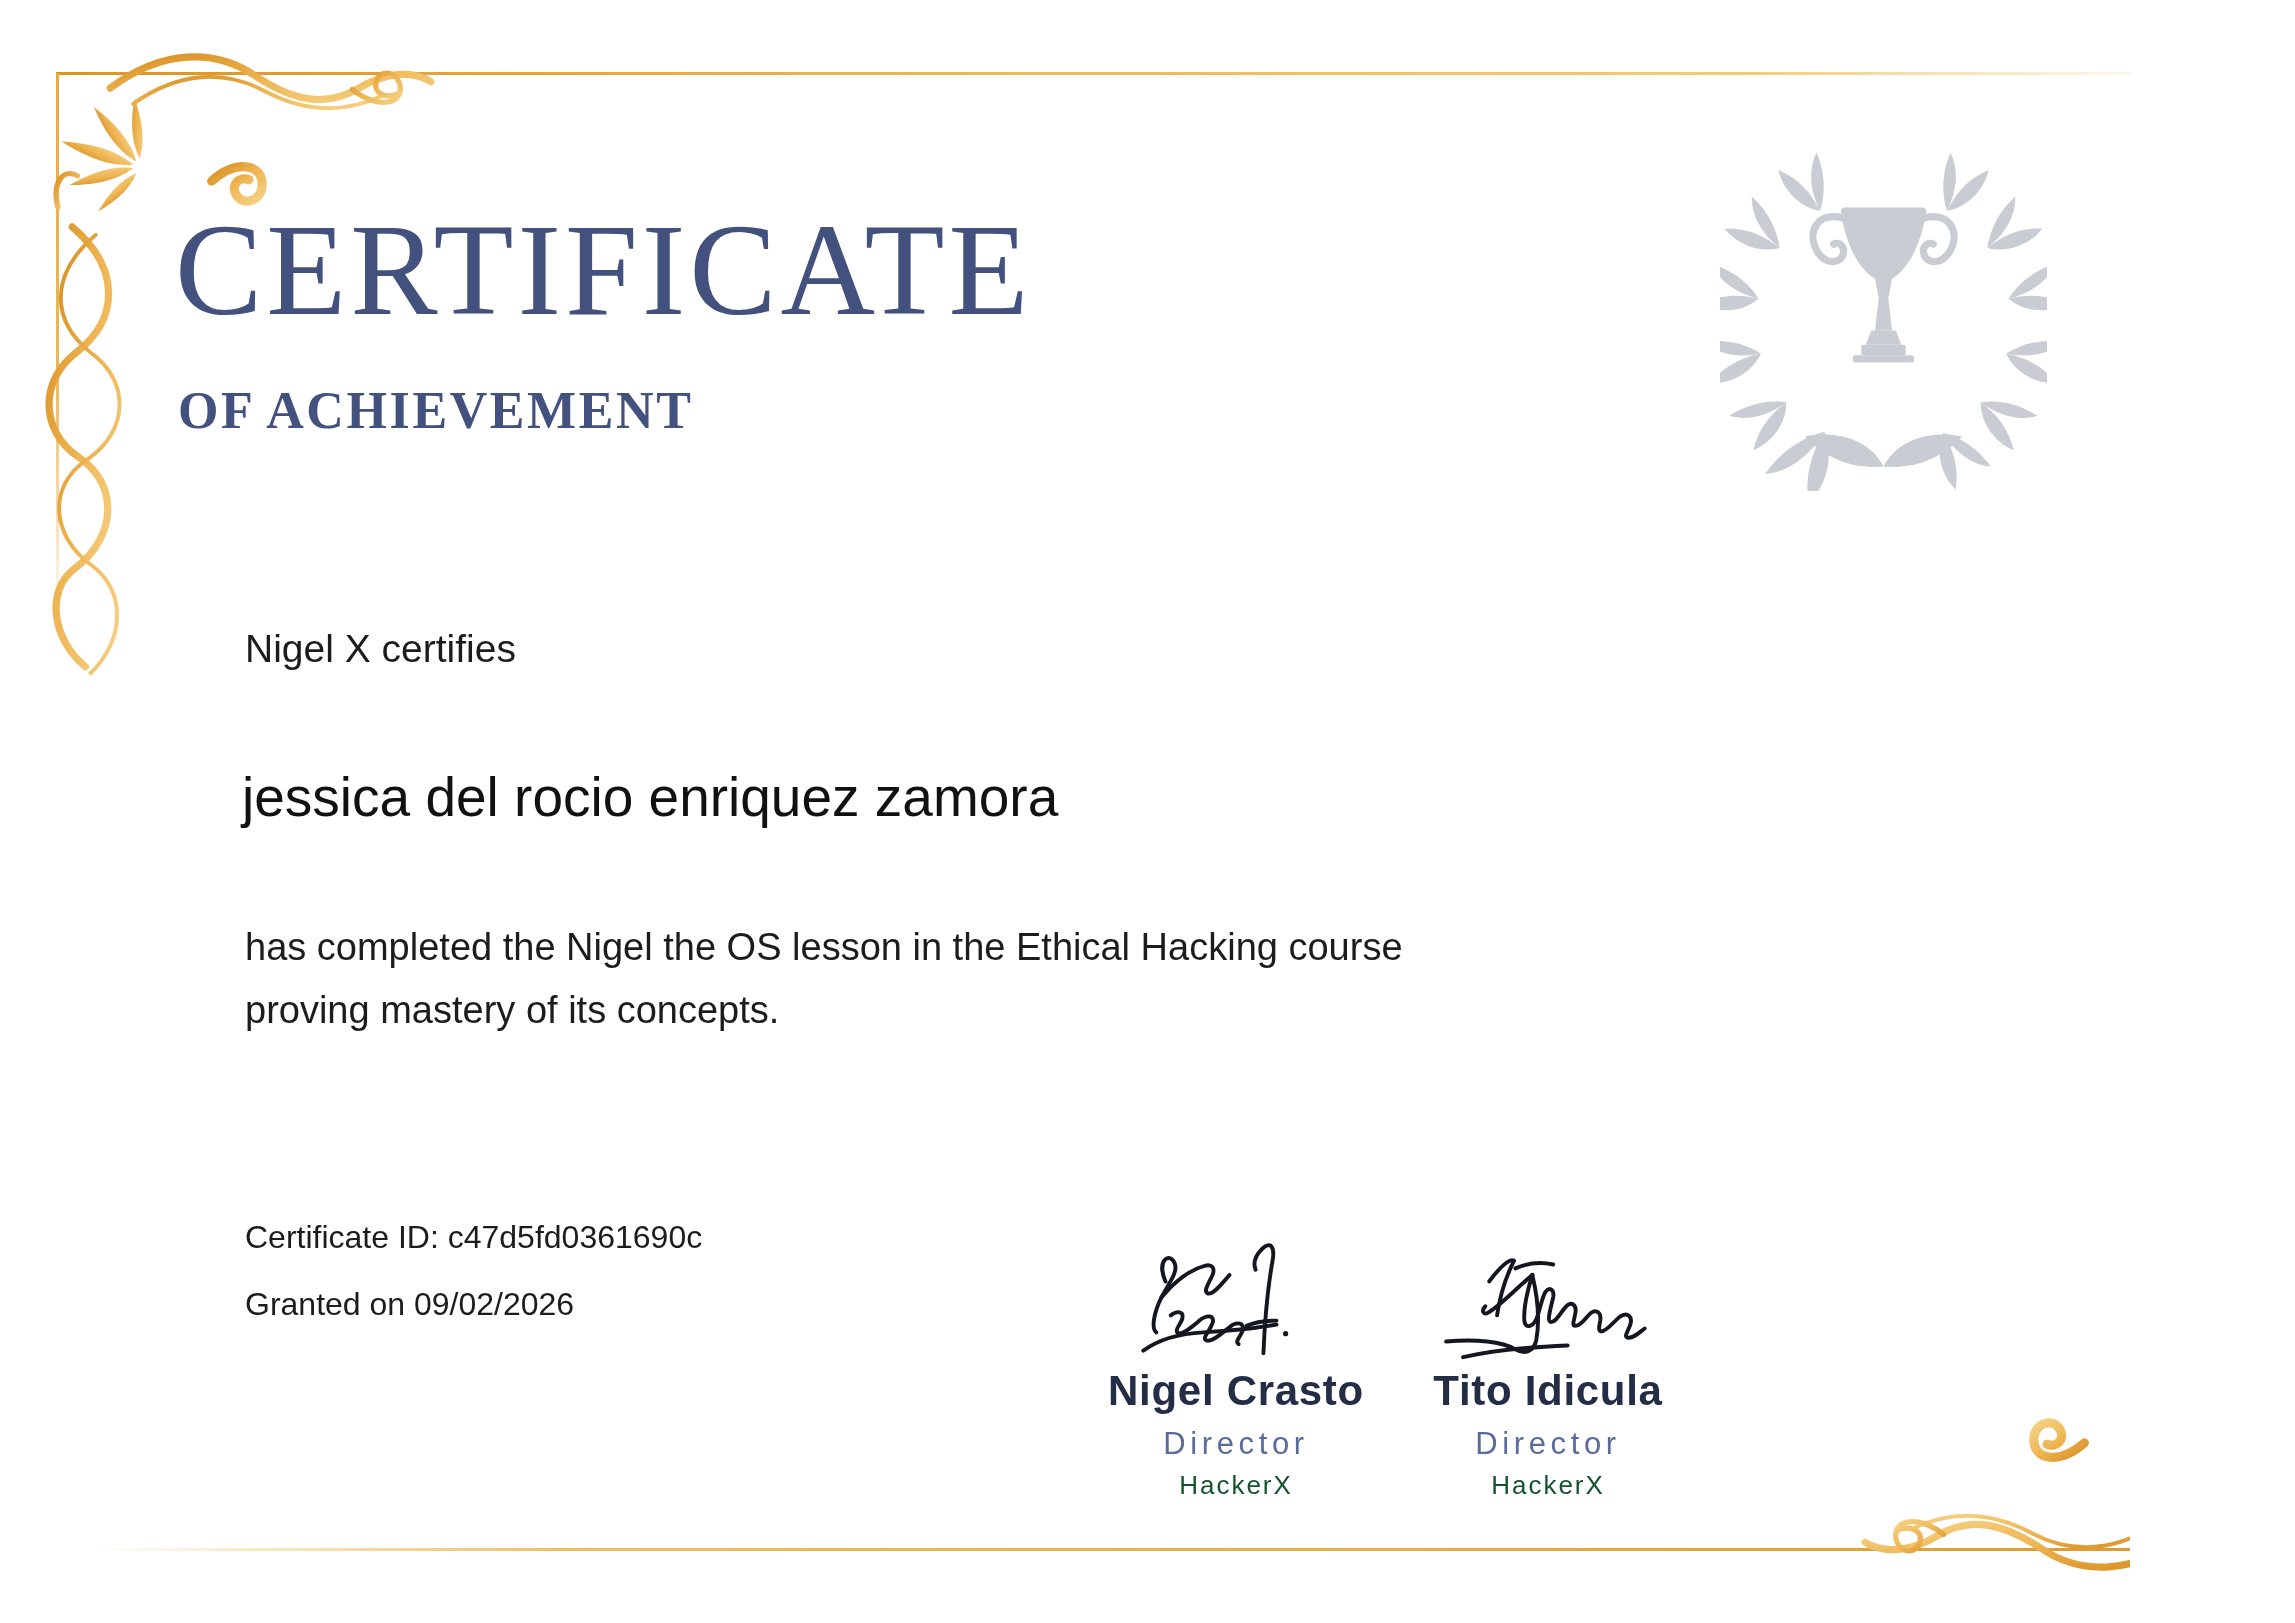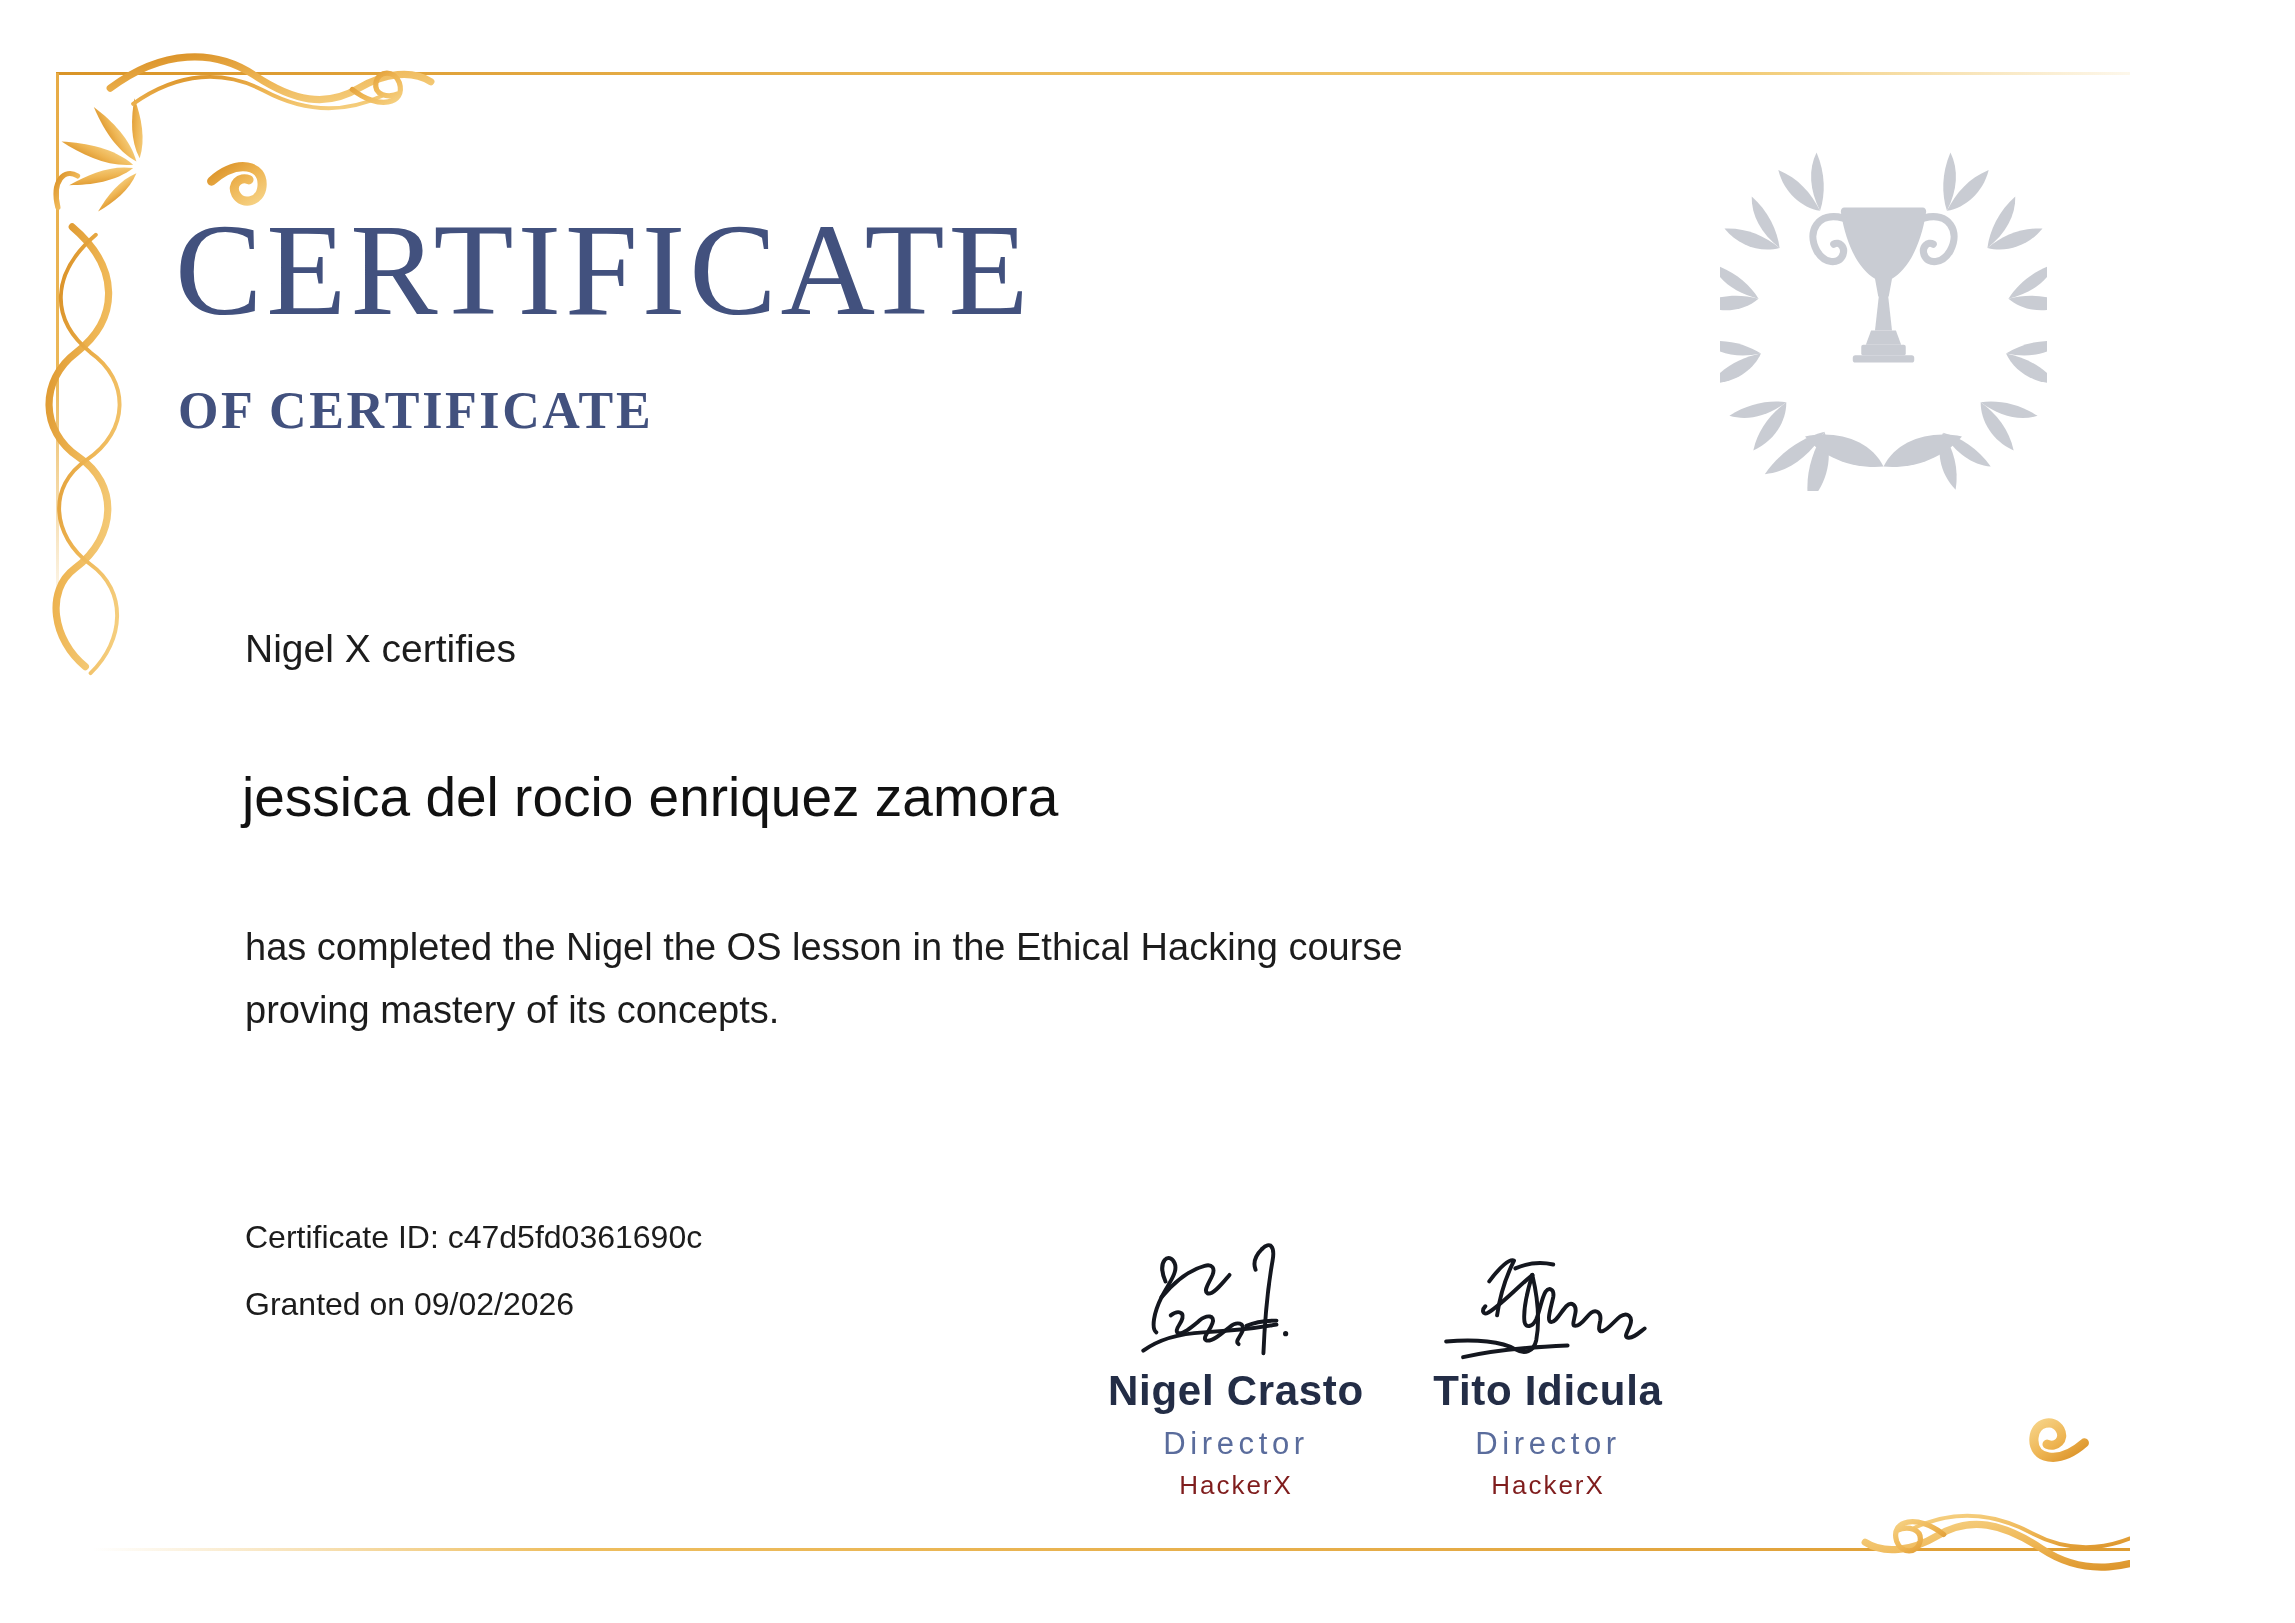--- a/index.html
+++ b/index.html
@@ -65,21 +65,21 @@
   .sig-name{
     margin-top:5.2px;
     font-size:42px;font-weight:bold;color:#232d46;letter-spacing:0.7px;
   }
   .sig-role{
     margin-top:10.5px;
     font-size:31px;font-weight:normal;color:#5a6c9c;letter-spacing:4.6px;text-align:center;
   }
   .sig-org{
     margin-top:7.9px;
-    font-size:26px;color:#7f1d1d;letter-spacing:2px;
+    font-size:26px;color:#14532d;letter-spacing:2px;
   }
 </style>
 </head>
 <body>
 
 <div class="certificate">
 
   <div class="bline top"></div>
   <div class="bline left"></div>
   <div class="bline right"></div>
@@ -128,21 +128,21 @@
       <path d="M150,118 C230,58 310,58 370,98 C430,138 480,148 530,118 C570,94 612,90 640,108" stroke-width="11"></path>
       <path d="M185,142 C255,92 325,90 385,122 C445,154 505,158 565,130" stroke-width="6"></path>
       <path d="M520,120 C560,152 602,142 592,110 C585,90 560,90 556,110 C553,128 574,134 592,126" stroke-width="8"></path>
       <path d="M92,330 C165,392 165,470 98,522 C42,564 42,642 102,682 C162,722 162,802 96,852 C50,886 62,962 112,1002" stroke-width="11"></path>
       <path d="M128,342 C58,402 58,472 120,522 C180,564 180,642 114,686 C54,726 60,802 120,846 C176,886 172,962 120,1012" stroke-width="6"></path>
       <path d="M70,300 C60,260 80,240 100,252" stroke-width="8"></path>
     </g>
   </svg>
 
   <div class="title">CERTIFICATE</div>
-  <div class="subtitle">OF CERTIFICATE</div>
+  <div class="subtitle">OF ACHIEVEMENT</div>
 
   <svg class="wreath" width="327" height="357" viewBox="0 0 500 545">
     <defs>
       <g id="leafpair" fill="#c9ccd3">
         <path d="M0,6 C-22,-12 -34,-46 -24,-80 C-4,-54 2,-24 0,6 Z"></path>
         <path d="M0,6 C2,-30 16,-58 40,-74 C36,-40 20,-12 0,6 Z"></path>
       </g>
     </defs>
 
     <use href="#leafpair" transform="rotate(-30,250,285) translate(250,85)"></use>

